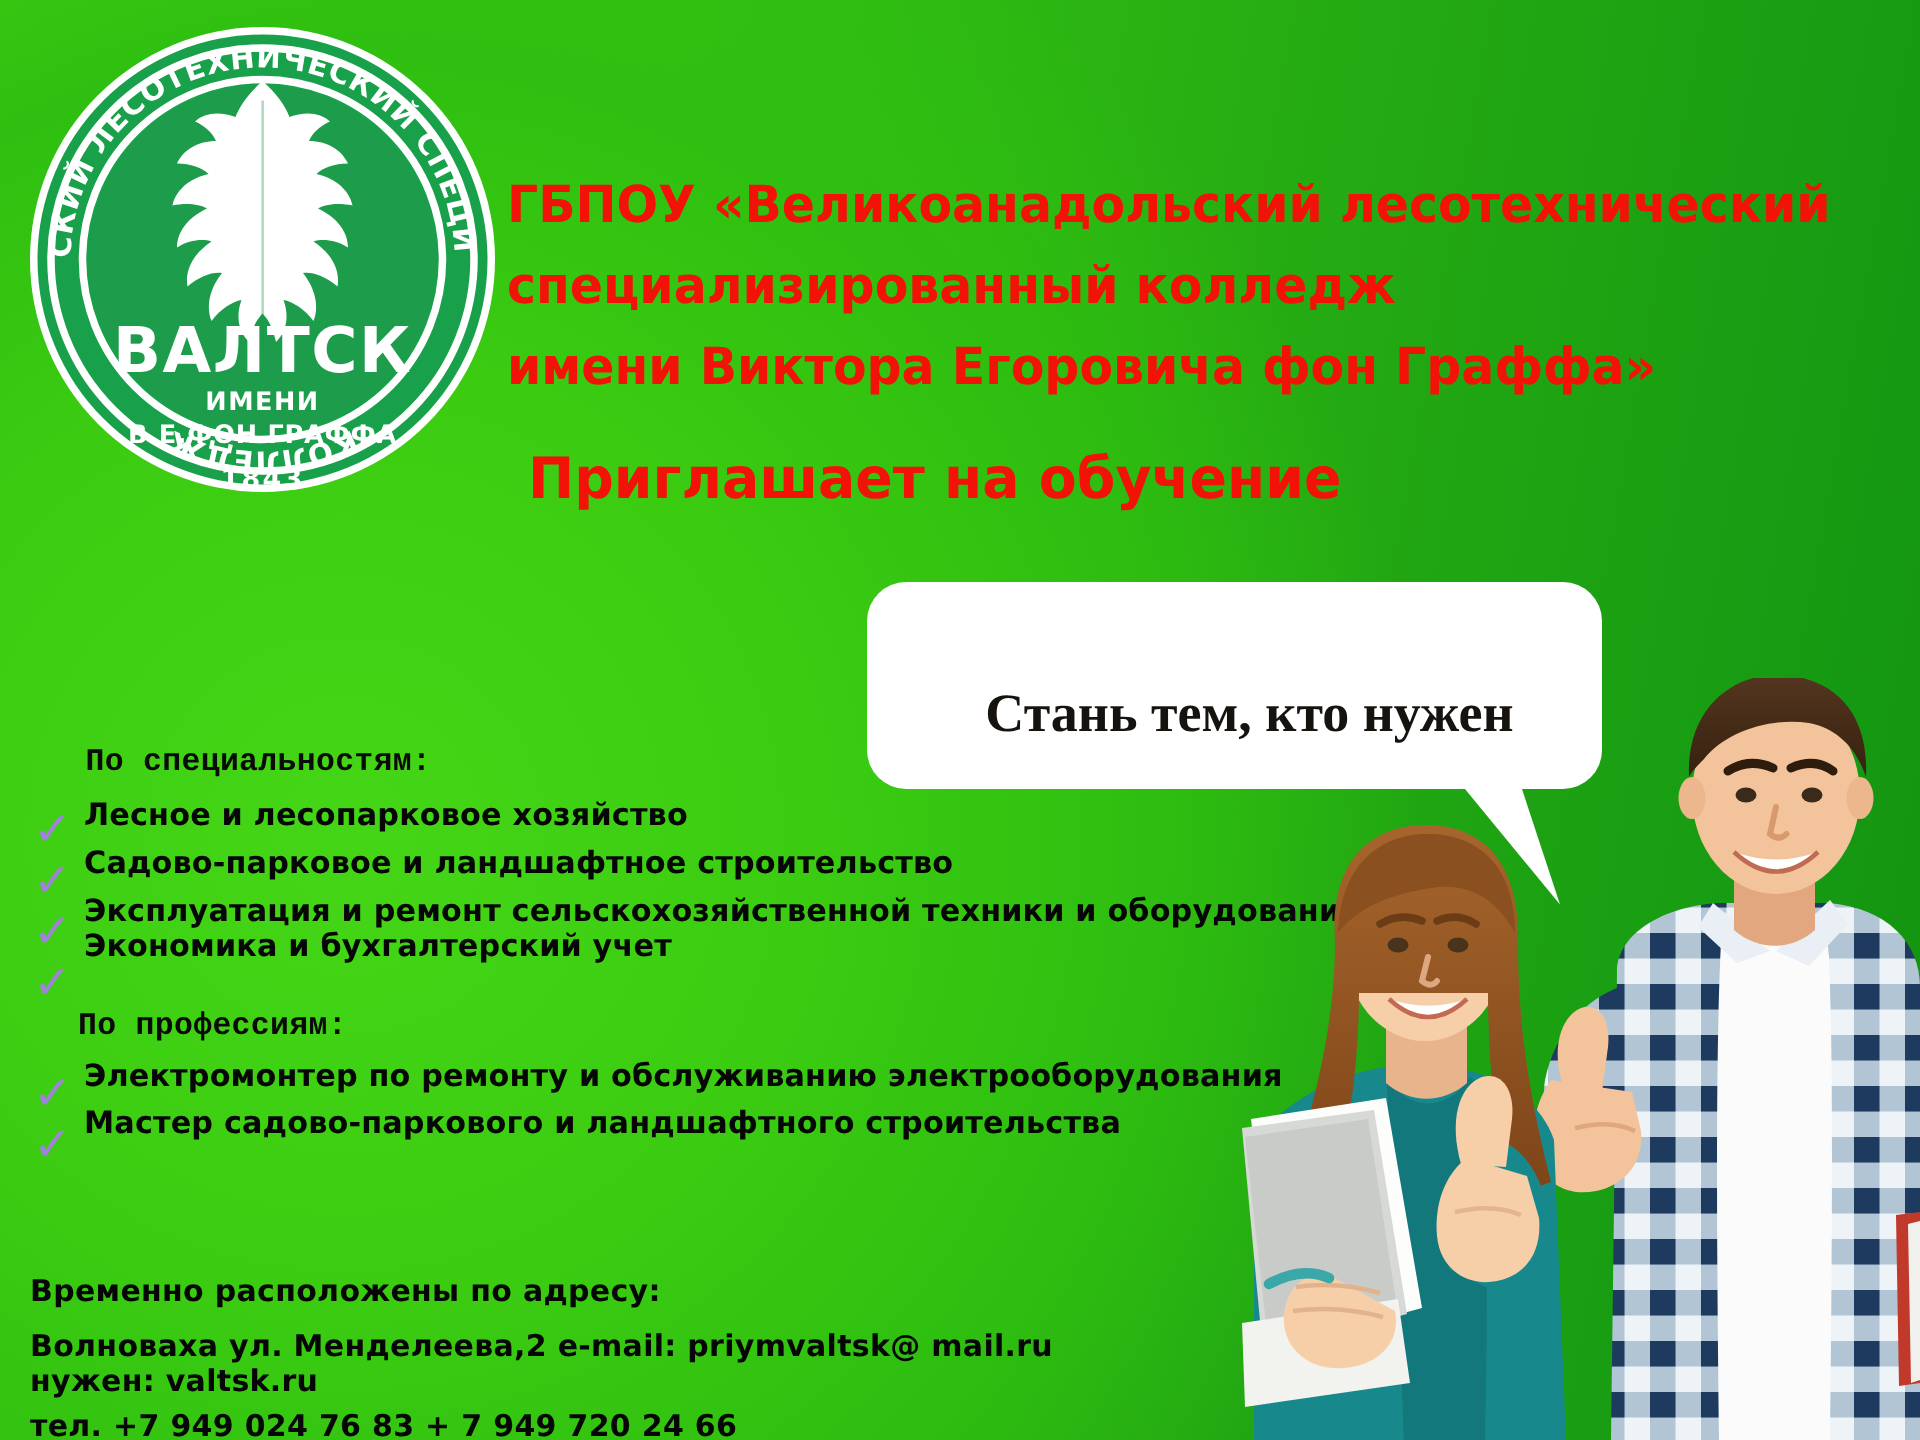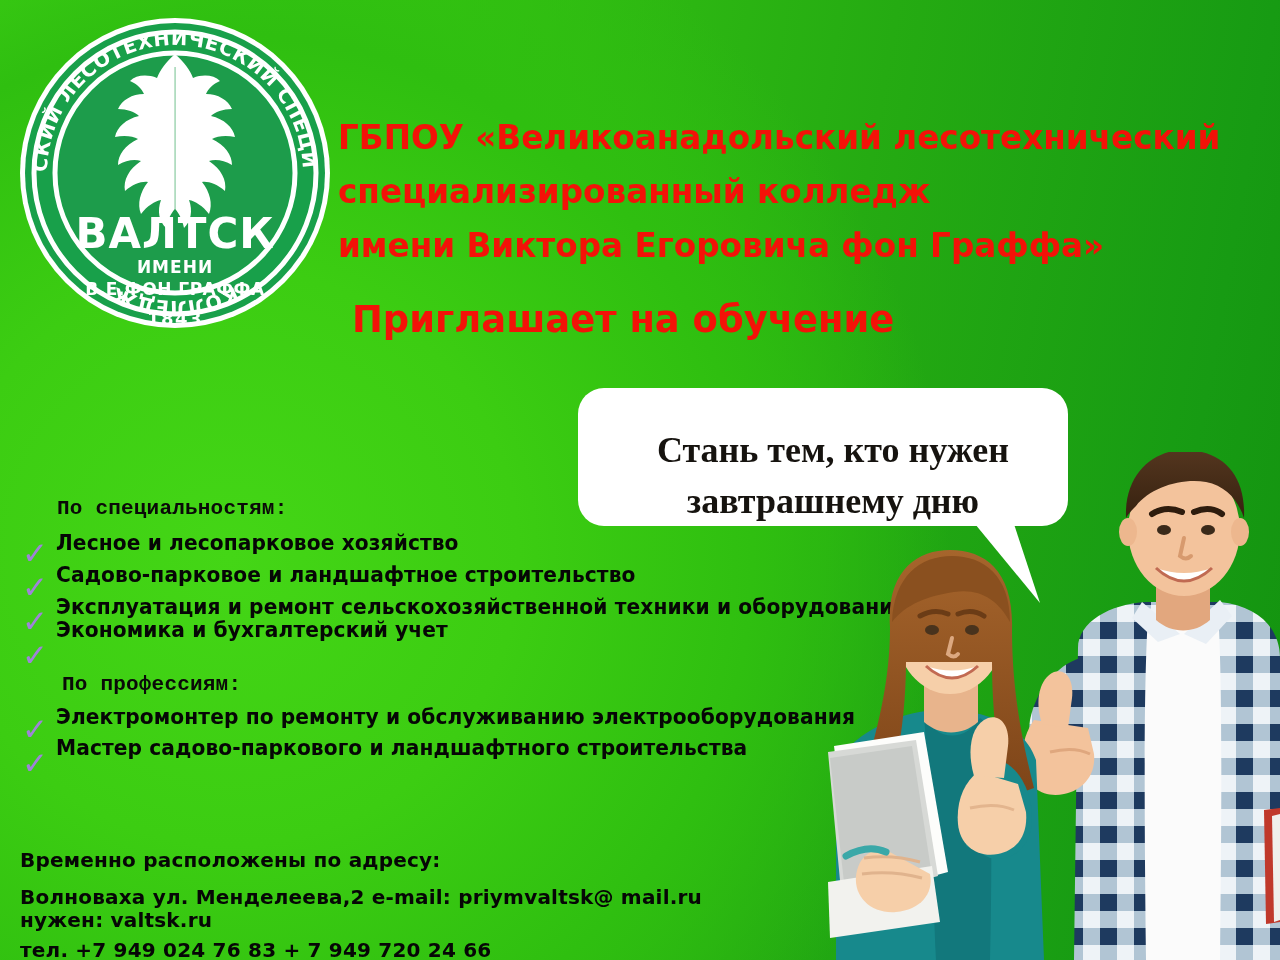--- a/index.html
+++ b/index.html
@@ -58,21 +58,21 @@
   #bubble-text span{display:block;white-space:nowrap;}
 
   
   .list-head{
     position:absolute;
     font-family:Liberation Mono, monospace;
     font-weight:bold;font-size:21px;color:#0a0a08;
     white-space:nowrap;letter-spacing:0.2px;
   }
   #head-spec{left:57px;top:497px;}
-  #head-prof{left:62px;top:673px;}
+  #head-prof{left:52px;top:673px;}
 
   .litem{
     position:absolute;left:56px;
     font-family:"DejaVu Sans",sans-serif;
     font-weight:bold;font-size:20.5px;color:#060606;
     white-space:nowrap;letter-spacing:0.1px;
     transform:scaleX(0.985);transform-origin:left center;
   }
   .chk{
     position:absolute;left:20px;width:30px;height:30px;
@@ -170,21 +170,20 @@
   <div class="hdr-line" id="hdr-l3">имени Виктора Егоровича фон Граффа»</div>
   <div id="hdr-invite">Приглашает на обучение</div>
 
   <div id="bubble-wrap">
     <svg viewBox="0 0 560 230" xmlns="http://www.w3.org/2000/svg">
       <path d="M 392 118 L 480 225 L 452 140 Z" fill="#ffffff"></path>
       <rect x="18" y="10" width="490" height="138" rx="26" ry="26" fill="#ffffff"></rect>
     </svg>
     <div id="bubble-text">
       <span>Стань тем, кто нужен</span>
-      <span>завтрашнему дню</span>
     </div>
   </div>
 
   <div class="list-head" id="head-spec">По специальностям:</div>
 
   <div class="chk" style="top:538px;">✓</div>
   <div class="litem" style="top:531px;">Лесное и лесопарковое хозяйство</div>
 
   <div class="chk" style="top:572px;">✓</div>
   <div class="litem" style="top:563px;">Садово-парковое и ландшафтное строительство</div>

